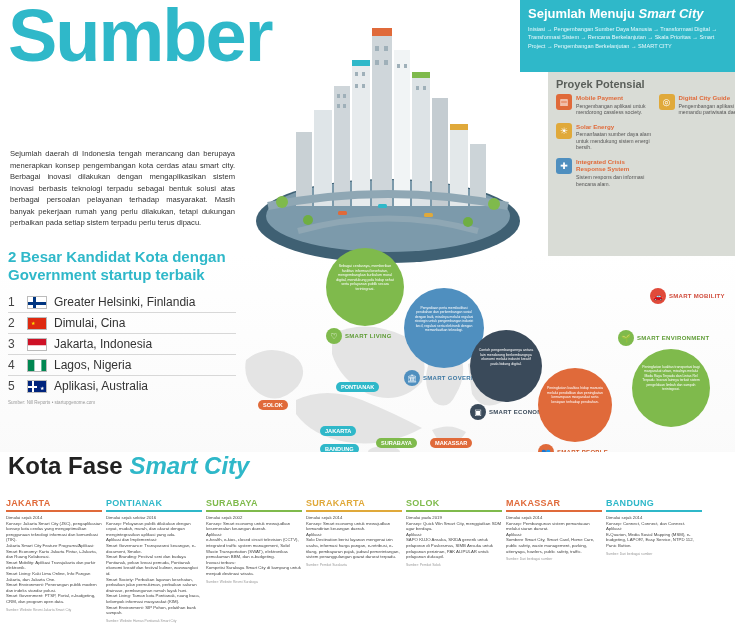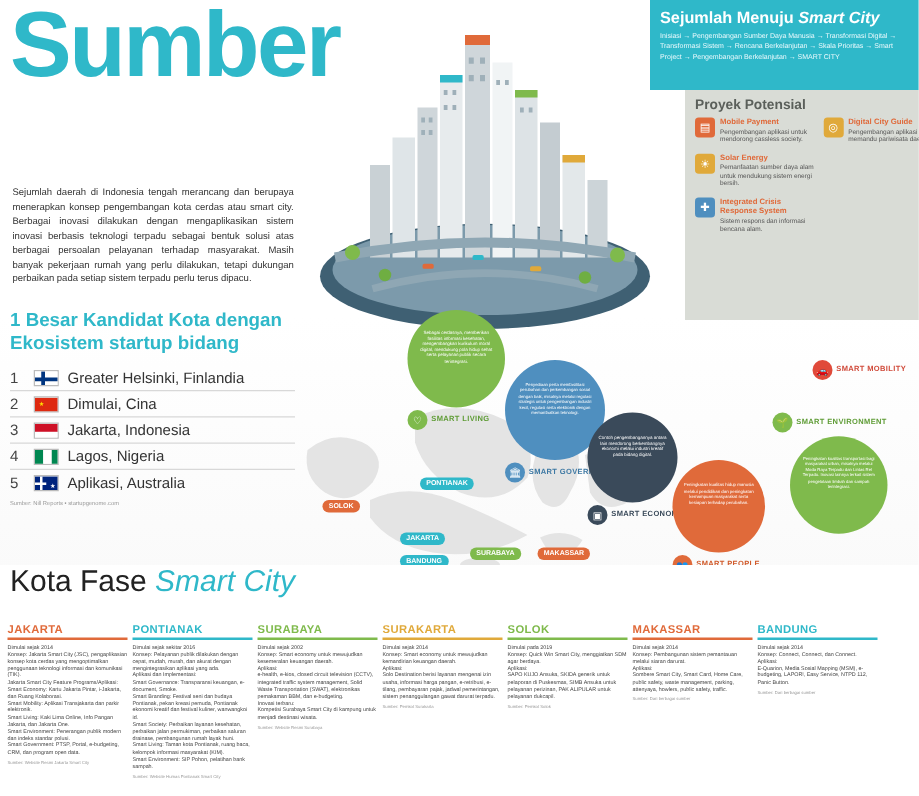--- a/index.html
+++ b/index.html
@@ -92,21 +92,21 @@
     border-radius:50%; color:#fff; font-size:4.6px; line-height:6px;
     padding:12px 10px; text-align:center;
   }
   .circ-ico {
     width:26px; height:26px; border-radius:50%; display:flex;
     align-items:center; justify-content:center; color:#fff; font-size:12px;
   }
 
   
   .bottom { position:absolute; left:0; top:452px; width:735px; height:185px; background:#fff; }
-  .bottom-title { position:absolute; left:8px; top:0px; font-size:24px; font-weight:normal; color:#222; }
+  .bottom-title { position:absolute; left:8px; top:0px; font-size:24px; font-weight:bold; color:#222; }
   .bottom-title em { font-style:italic; color:#2fb8c9; }
   .cards { position:absolute; left:6px; top:34px; width:724px; display:flex; gap:4px; }
   .card { width:96px; position:relative; padding-top:12px; }
   .card .chead { font-size:9px; font-weight:bold; letter-spacing:.3px; }
   .card .cline { height:2px; width:100%; margin:2px 0 3px 0; }
   .card .cbody { font-size:4.3px; line-height:5.6px; color:#444; }
   .card .csrc { font-size:3.4px; color:#999; margin-top:3px; }
 </style>
 </head>
 <body>
@@ -218,22 +218,22 @@
             <div class="pt">Digital City Guide</div>
             <div class="pd">Pengembangan aplikasi untuk memandu pariwisata daerah.</div>
           </div>
         </div>
       </div>
     </div>
   </div>
 
   <div class="kandidat">
     <h3>
-      <span>1 Besar Kandidat Kota dengan</span><br>
-      <span>Ekosistem startup bidang</span>
+      <span>2 Besar Kandidat Kota dengan</span><br>
+      <span>Government startup terbaik</span>
     </h3>
     <div class="klist">
 
       <div class="krow">
         <span class="num">1</span>
         <span class="flag" style="background:#fff; position:relative; overflow:hidden;">
           <svg width="20" height="13" viewBox="0 0 20 13">
               <rect width="20" height="13" fill="#fff"></rect>
               <rect x="0" y="5" width="20" height="3" fill="#003580"></rect>
               <rect x="5" y="0" width="3" height="13" fill="#003580"></rect>

